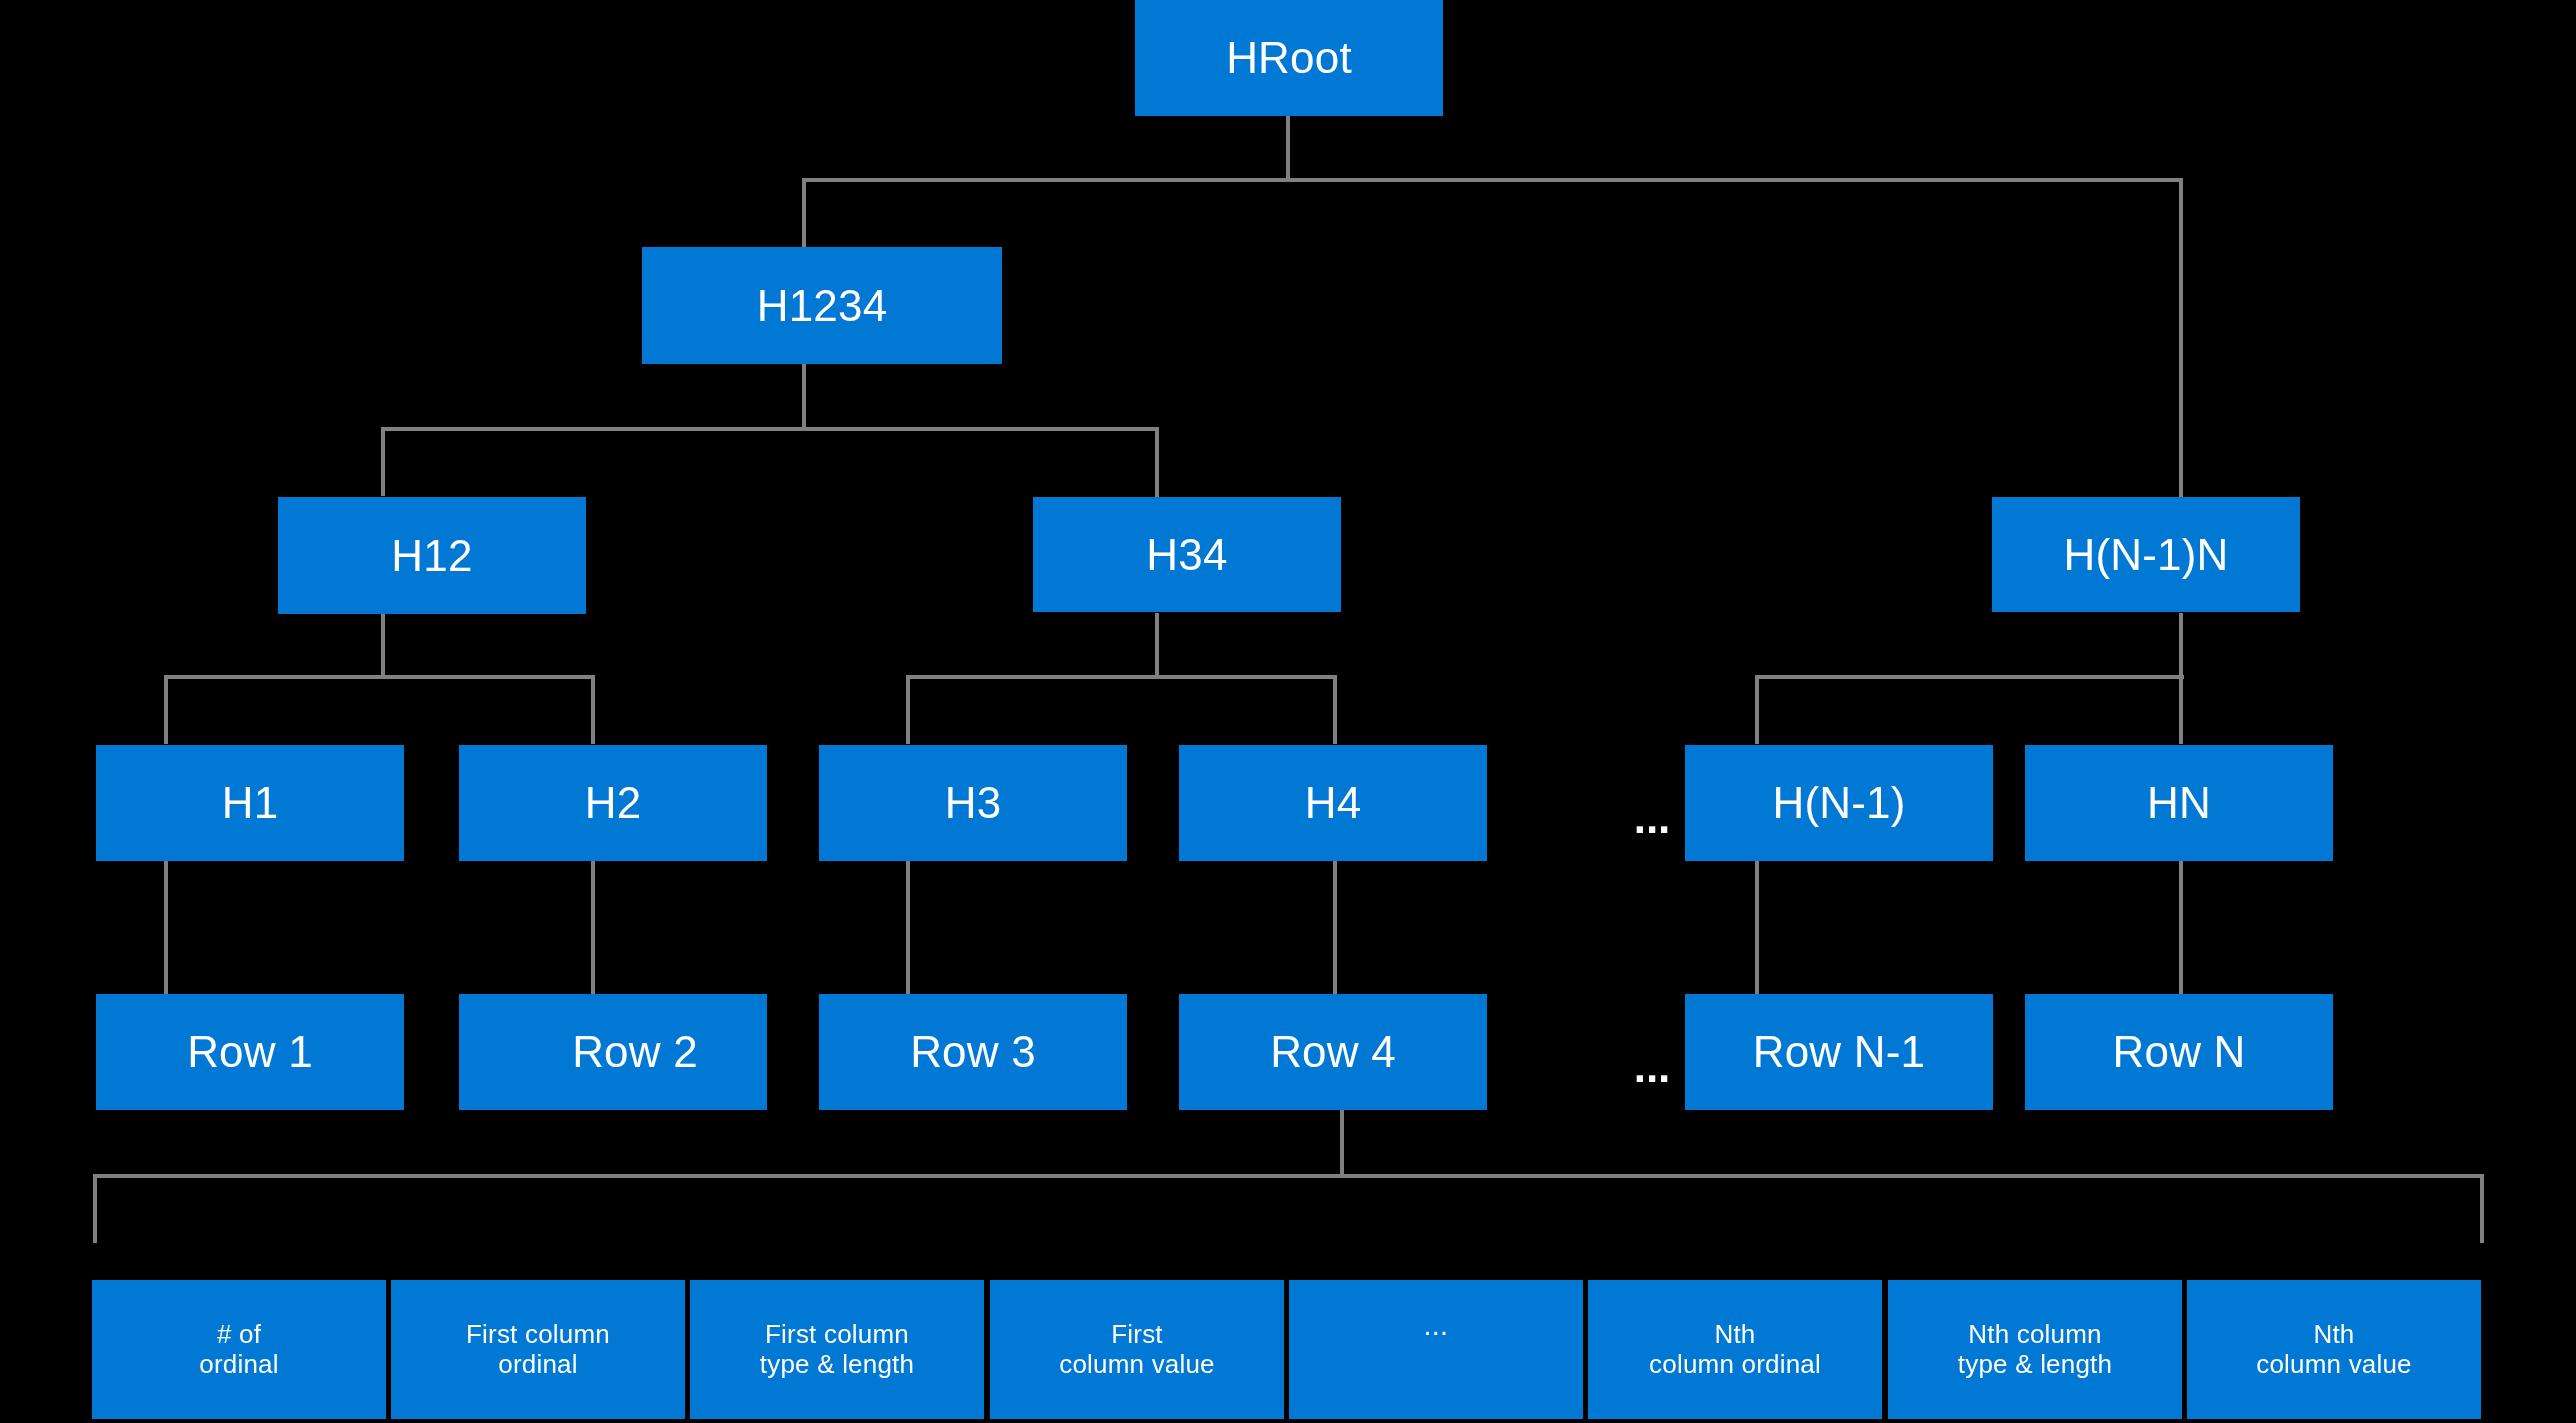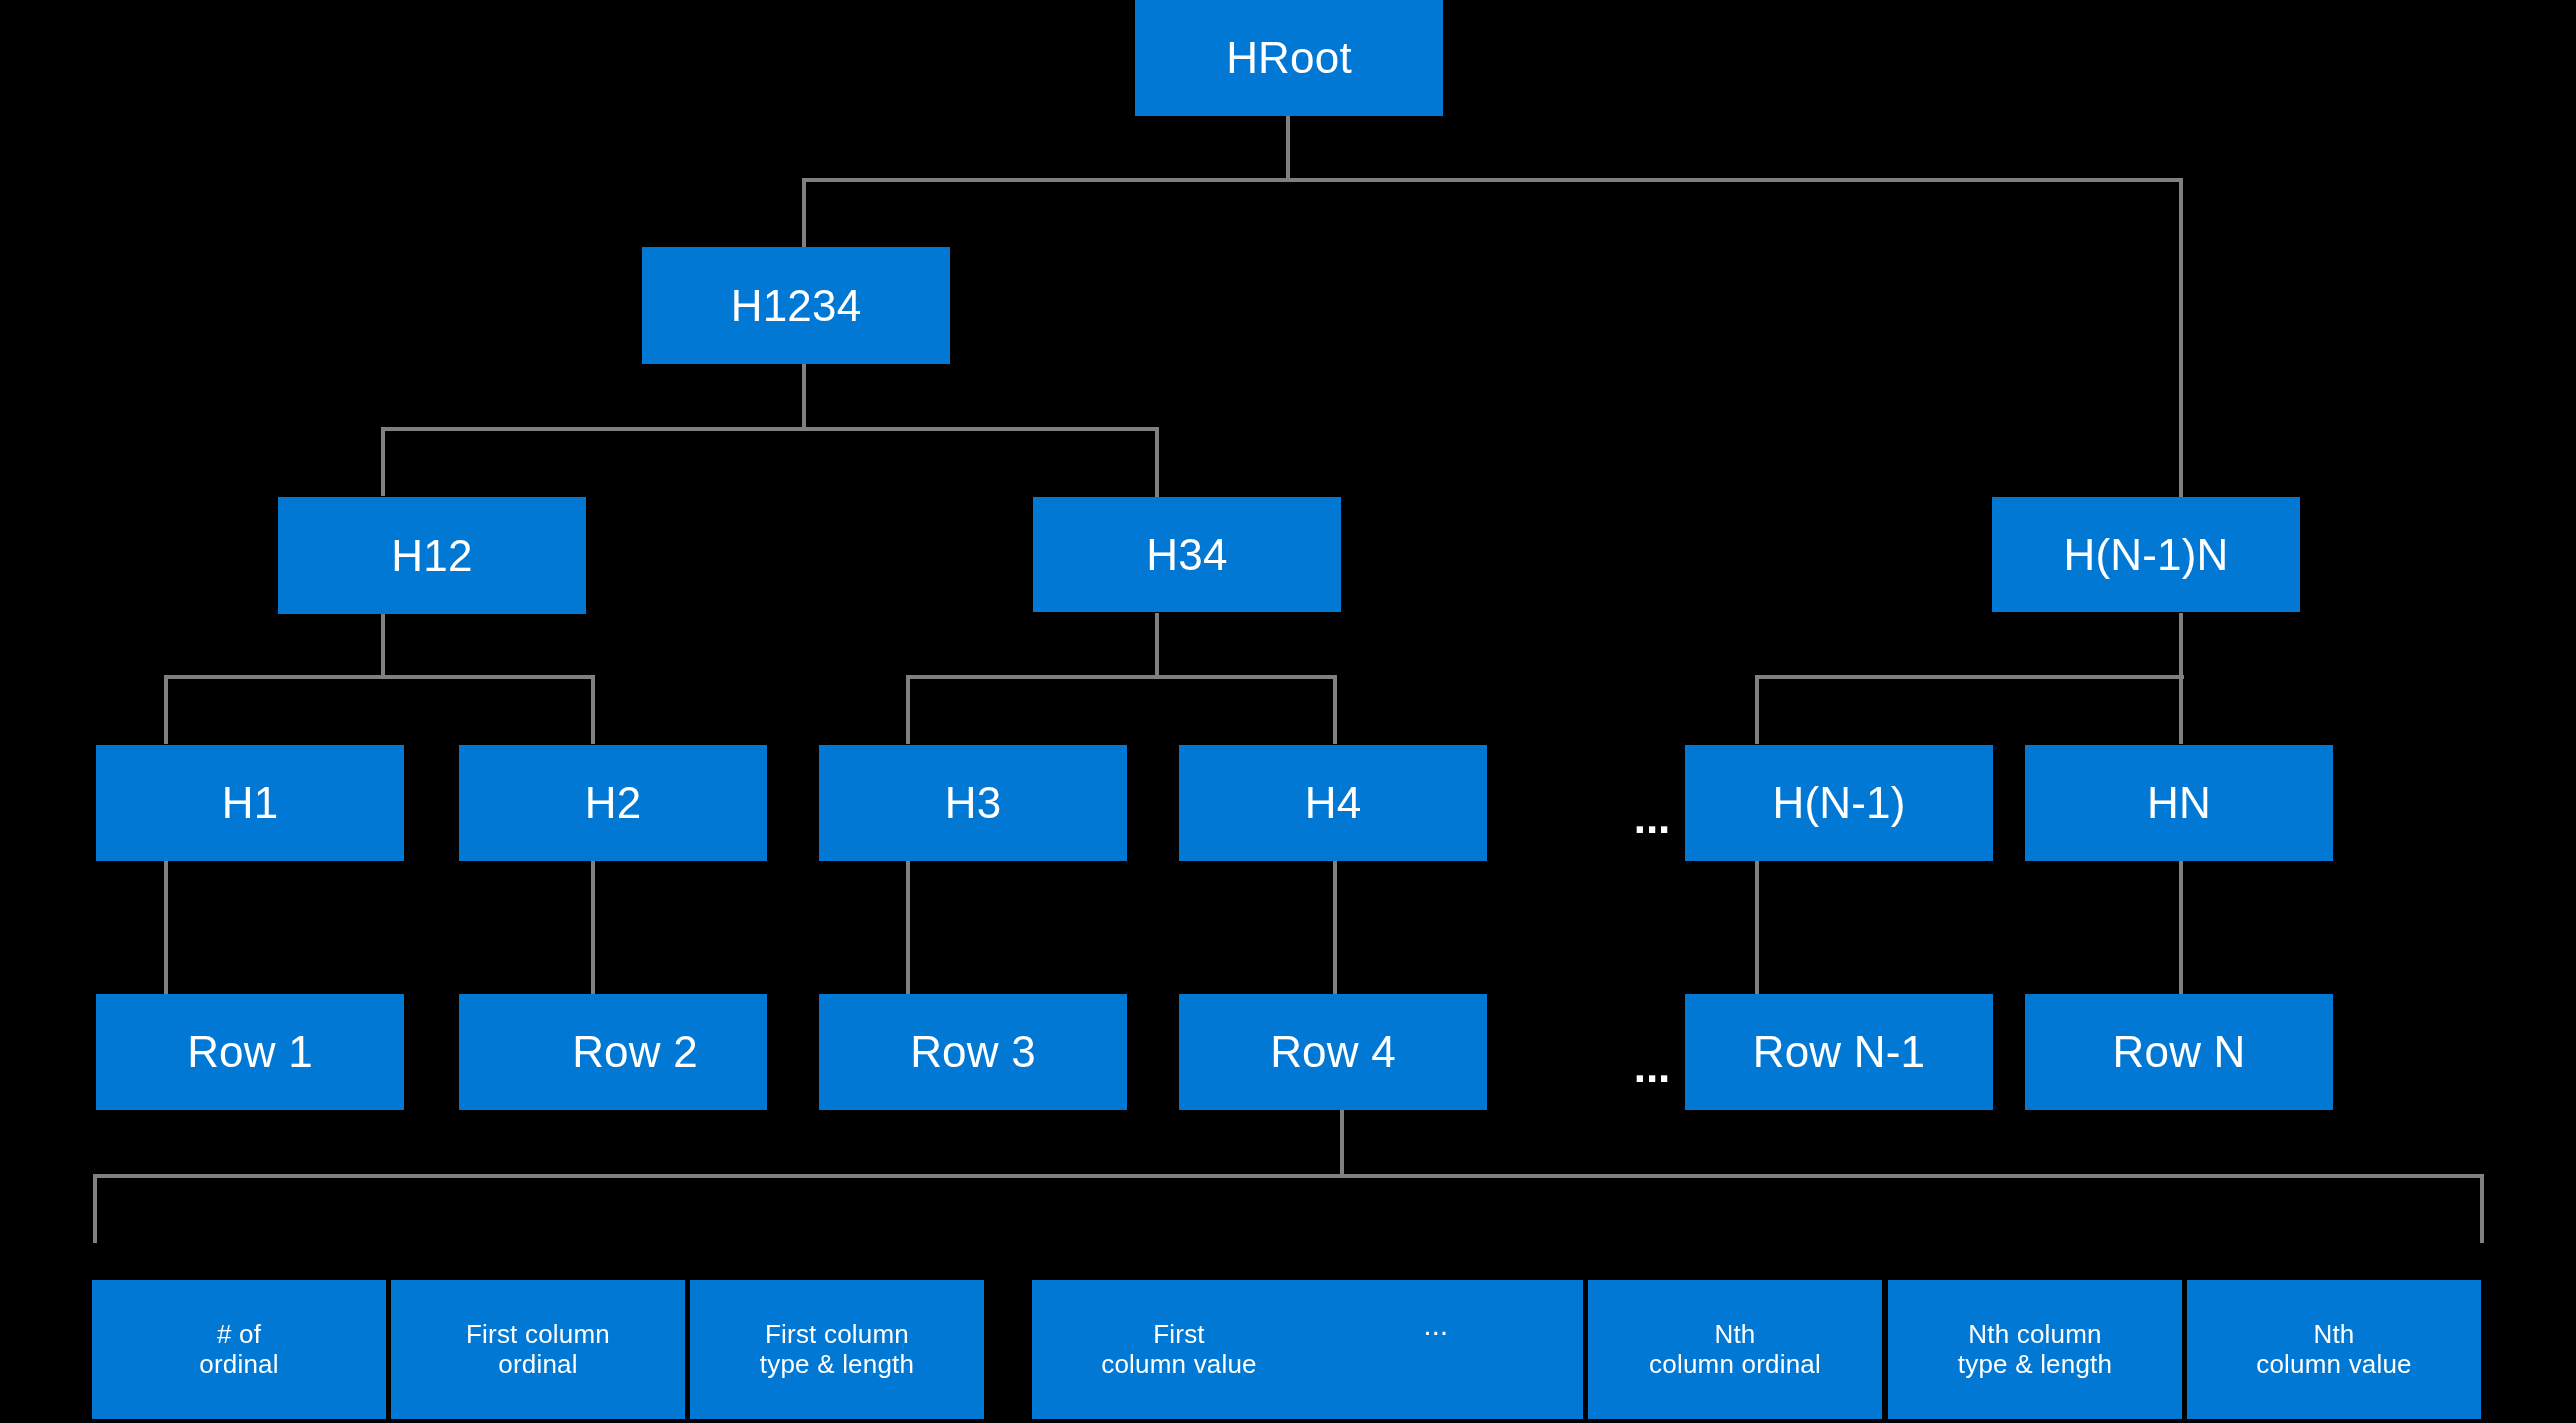--- a/index.html
+++ b/index.html
@@ -101,21 +101,21 @@
   <div class="edge v" style="left:1340px; top:1110px; height:66px;"></div>
 
   <div class="edge h" style="left:93px; top:1174px; width:2391px;"></div>
 
   <div class="edge v" style="left:93px; top:1174px; height:69px;"></div>
 
   <div class="edge v" style="left:2480px; top:1174px; height:69px;"></div>
 
   <div class="node tier-top" style="left:1135px; top:0px; width:308px; height:116px;">HRoot</div>
 
-  <div class="node tier-top" style="left:642px; top:247px; width:308px; height:117px;">H1234</div>
+  <div class="node tier-top" style="left:642px; top:247px; width:360px; height:117px;">H1234</div>
 
   <div class="node tier-mid" style="left:278px; top:497px; width:308px; height:117px;">H12</div>
   <div class="node tier-mid" style="left:1005px; top:497px; width:308px; height:115px;margin-left:28px;">H34</div>
   <div class="node tier-mid" style="left:1992px; top:497px; width:308px; height:115px;">H(N-1)N</div>
 
   <div class="node tier-leaf" style="left:96px; top:745px; width:308px; height:116px;">H1</div>
   <div class="node tier-leaf" style="left:459px; top:745px; width:308px; height:116px;">H2</div>
   <div class="node tier-leaf" style="left:819px; top:745px; width:308px; height:116px;">H3</div>
   <div class="node tier-leaf" style="left:1179px; top:745px; width:308px; height:116px;">H4</div>
   <div class="node tier-leaf" style="left:1685px; top:745px; width:308px; height:116px;">H(N-1)</div>
@@ -131,21 +131,21 @@
   <div class="node tier-row" style="left:2025px; top:994px; width:308px; height:116px;">Row N</div>
 
   <div class="ellipsis-mark" style="left:1652px; top:1067px;">...</div>
 
   <div class="node tier-col" style="left: 92px; top: 1280px; width: 294px; height: 139px; white-space: pre-line;"># of
 ordinal</div>
   <div class="node tier-col" style="left: 391px; top: 1280px; width: 294px; height: 139px; white-space: pre-line;">First column
 ordinal</div>
   <div class="node tier-col" style="left: 690px; top: 1280px; width: 294px; height: 139px; white-space: pre-line;">First column
 type &amp; length</div>
-  <div class="node tier-col" style="left: 990px; top: 1280px; width: 294px; height: 139px; white-space: pre-line; margin-left: 42px;">First
+  <div class="node tier-col" style="left: 990px; top: 1280px; width: 294px; height: 139px; white-space: pre-line;">First
 column value</div>
   <div class="node tier-col is-ellipsis" style="left: 1289px; top: 1280px; width: 294px; height: 139px;">...</div>
   <div class="node tier-col" style="left: 1588px; top: 1280px; width: 294px; height: 139px; white-space: pre-line;">Nth
 column ordinal</div>
   <div class="node tier-col" style="left: 1888px; top: 1280px; width: 294px; height: 139px; white-space: pre-line;">Nth column
 type &amp; length</div>
   <div class="node tier-col" style="left: 2187px; top: 1280px; width: 294px; height: 139px; white-space: pre-line;">Nth
 column value</div>
 
 </div>

